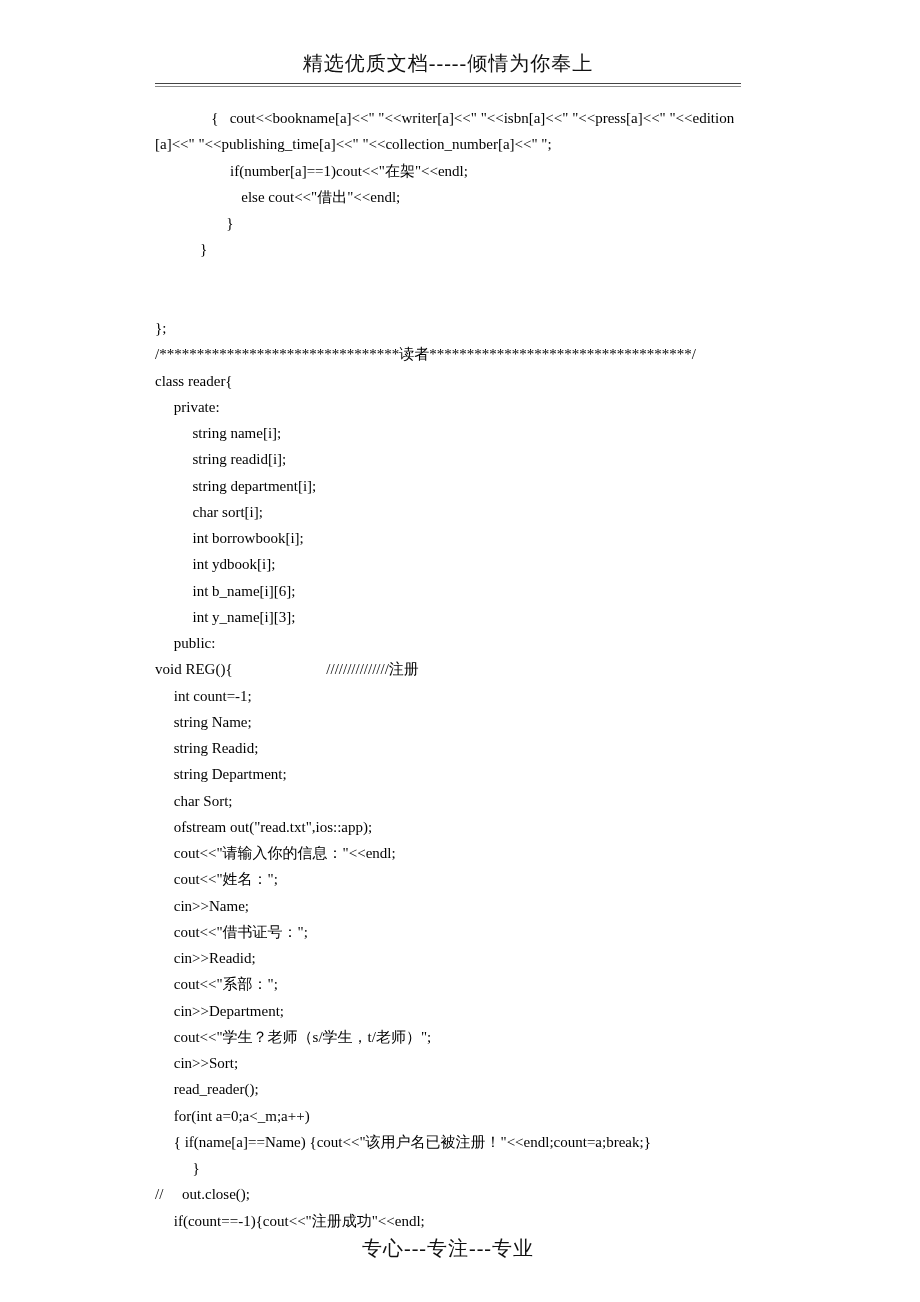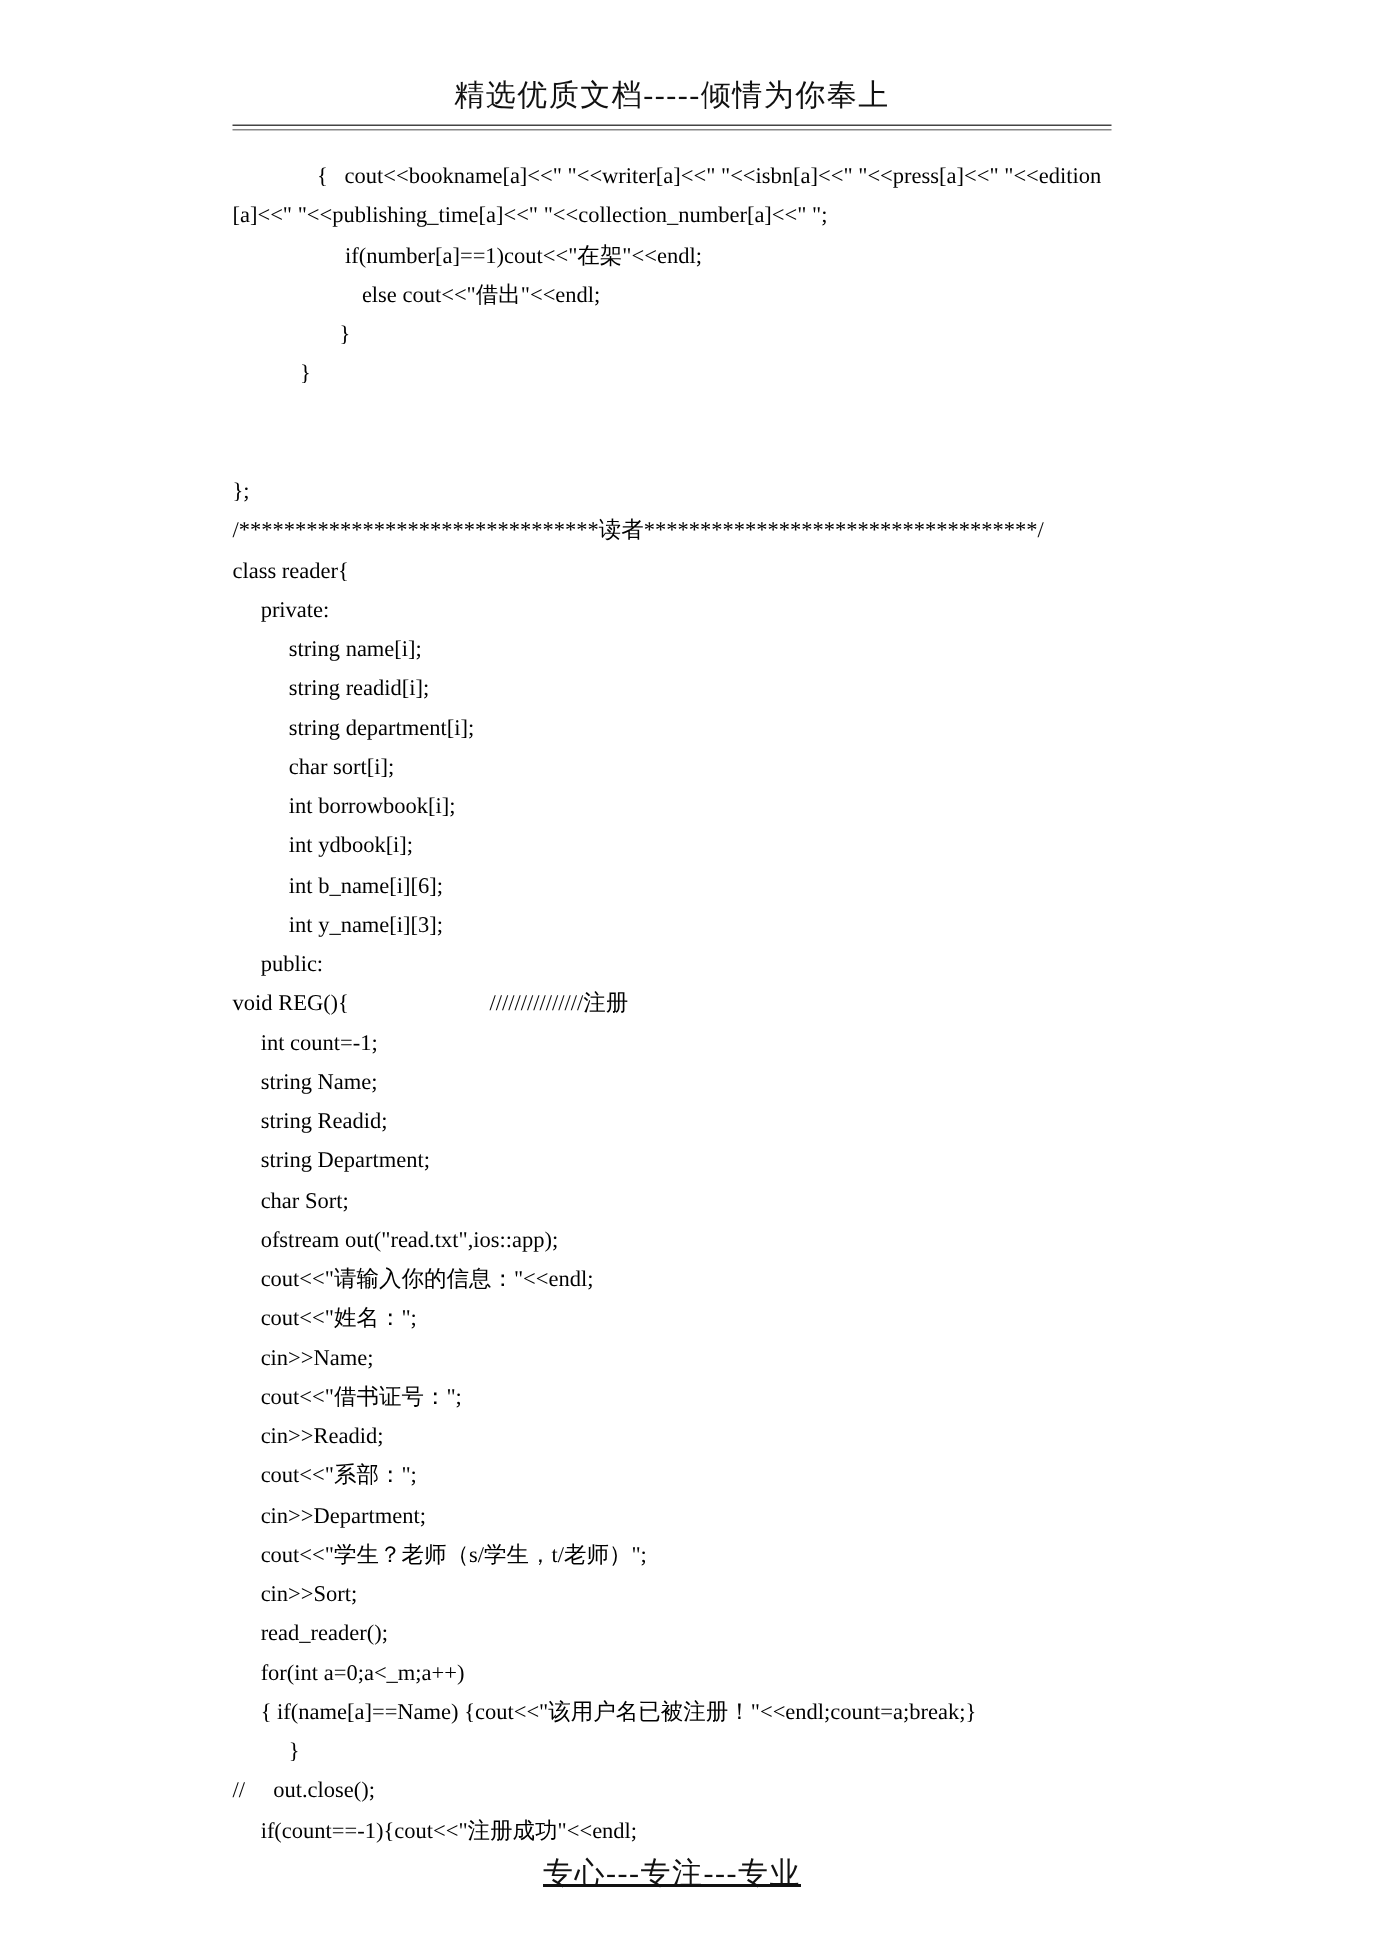--- a/index.html
+++ b/index.html
@@ -44,21 +44,20 @@
   }
   .footer {
     position: absolute;
     bottom: 40px;
     left: 0;
     right: 0;
     text-align: center;
     font-size: 20px;
     color: #111;
     letter-spacing: 1px;
-    text-decoration: underline;
   }
 </style>
 </head>
 <body>
 
 <div class="page">
 
   <div class="header">精选优质文档-----倾情为你奉上</div>
   <hr class="header-rule">
   <hr class="header-rule-thin">

